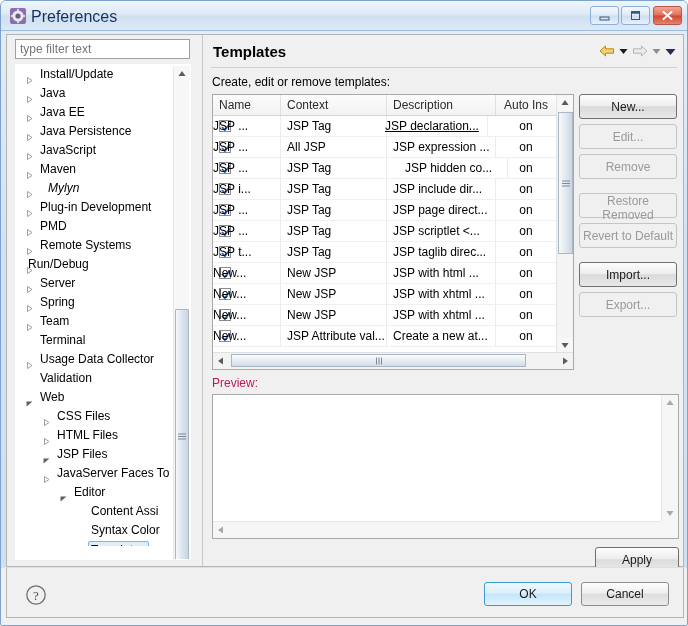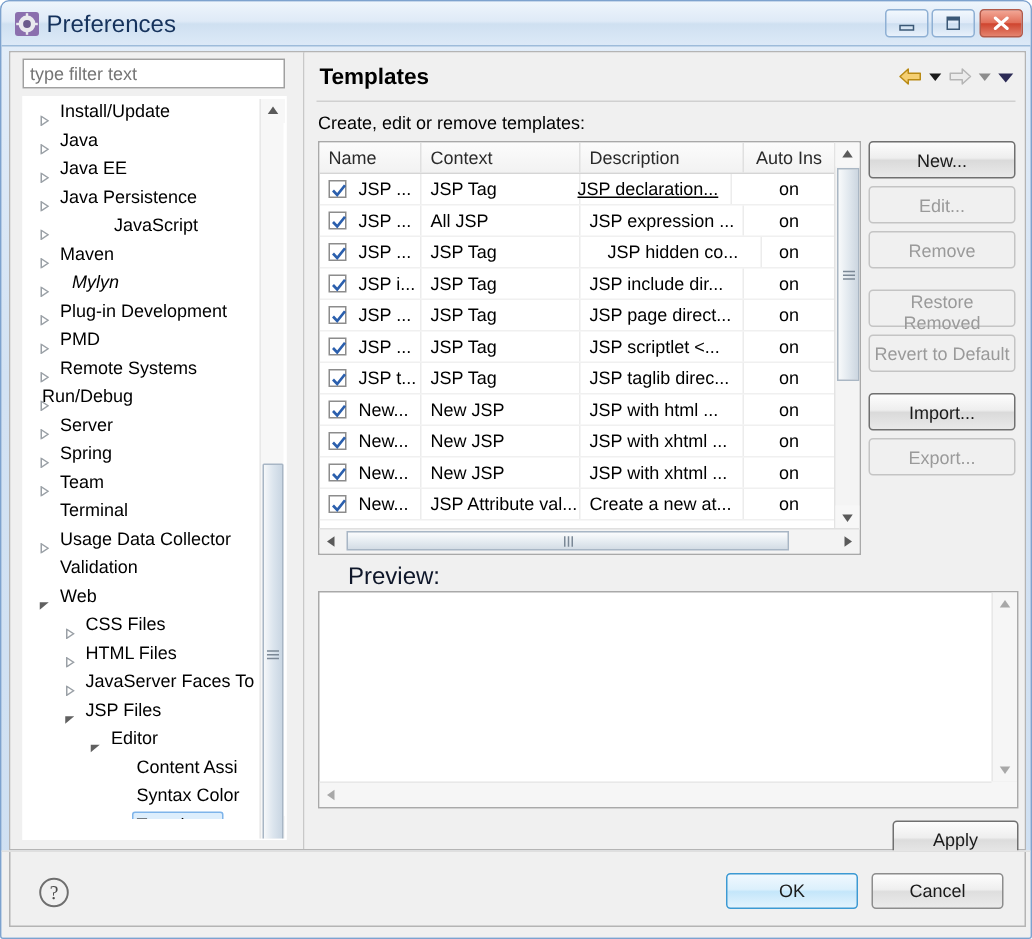--- a/index.html
+++ b/index.html
@@ -271,21 +271,21 @@
   .cell {
     position: absolute;
     top: 0; height: 20px; line-height: 20px;
     font-size: 12px;
     color: #000000;
     box-sizing: border-box;
     border-right: 1px solid #ececec;
     white-space: nowrap;
     overflow: hidden;
   }
-  .cell-name { padding-left: 26px; }
+  .cell-name { }
   .cell-ctx, .cell-desc { padding-left: 6px; }
   .cell-auto { text-align: center; padding: 0; }
   .cbx {
     position: absolute;
     left: 6px; top: 4px;
     width: 12px; height: 12px;
     box-sizing: border-box;
     border: 1px solid #8c8c8c;
     background: #ffffff;
     cursor: pointer;
@@ -356,23 +356,22 @@
     color: #9a9a9a;
     border: 1px solid #c4c4c4;
     background: #f0f0f0;
     cursor: default;
   }
 
   
   #preview-label {
     position: absolute;
     left: 9px; top: 341px;
-    font-size: 16px;
-    color: #0f172a;
-    margin-left: 20px;
+    font-size: 12px;
+    color: #be185d;
   }
   #preview-box {
     position: absolute;
     left: 9px; top: 359px;
     width: 467px; height: 145px;
     box-sizing: border-box;
     border: 1px solid #a9a9a9;
     background: #ffffff;
     overflow: hidden;
   }
@@ -545,21 +544,21 @@
             <div class="tnode">
               <span class="arrow" style="left: 10px;"><svg width="7" height="7" viewBox="0 0 7 7">
                   <polygon points="1.5,0.5 6,3.5 1.5,6.5" fill="none" stroke="#9aa0a6" stroke-width="1"></polygon>
                 </svg></span>
               <span class="tlabel" style="left: 24px;">Java Persistence</span>
             </div>
             <div class="tnode">
               <span class="arrow" style="left: 10px;"><svg width="7" height="7" viewBox="0 0 7 7">
                   <polygon points="1.5,0.5 6,3.5 1.5,6.5" fill="none" stroke="#9aa0a6" stroke-width="1"></polygon>
                 </svg></span>
-              <span class="tlabel" style="left: 24px; margin-left: 36px;">JavaScript</span>
+              <span class="tlabel" style="left: 24px;">JavaScript</span>
             </div>
             <div class="tnode">
               <span class="arrow" style="left: 10px;"><svg width="7" height="7" viewBox="0 0 7 7">
                   <polygon points="1.5,0.5 6,3.5 1.5,6.5" fill="none" stroke="#9aa0a6" stroke-width="1"></polygon>
                 </svg></span>
               <span class="tlabel" style="left: 24px;">Maven</span>
             </div>
             <div class="tnode">
               <span class="arrow" style="left: 10px;"><svg width="7" height="7" viewBox="0 0 7 7">
                   <polygon points="1.5,0.5 6,3.5 1.5,6.5" fill="none" stroke="#9aa0a6" stroke-width="1"></polygon>
@@ -630,32 +629,32 @@
               <span class="arrow" style="left: 27px;"><svg width="7" height="7" viewBox="0 0 7 7">
                   <polygon points="1.5,0.5 6,3.5 1.5,6.5" fill="none" stroke="#9aa0a6" stroke-width="1"></polygon>
                 </svg></span>
               <span class="tlabel" style="left: 41px;">CSS Files</span>
             </div>
             <div class="tnode">
               <span class="arrow" style="left: 27px;"><svg width="7" height="7" viewBox="0 0 7 7">
                   <polygon points="1.5,0.5 6,3.5 1.5,6.5" fill="none" stroke="#9aa0a6" stroke-width="1"></polygon>
                 </svg></span>
               <span class="tlabel" style="left: 41px;">HTML Files</span>
-            </div>
-            <div class="tnode">
-              <span class="arrow" style="left: 27px;"><svg width="7" height="7" viewBox="0 0 7 7">
-                  <polygon points="1.5,0.5 6,3.5 1.5,6.5" fill="none" stroke="#9aa0a6" stroke-width="1"></polygon>
-                </svg></span>
-              <span class="tlabel" style="left: 41px;">JavaServer Faces To</span>
             </div>
             <div class="tnode">
               <span class="arrow" style="left: 27px;"><svg width="7" height="7" viewBox="0 0 7 7">
                   <polygon points="0.5,1.5 6.5,1.5 0.5,6.5" fill="#606060"></polygon>
                 </svg></span>
               <span class="tlabel" style="left: 41px;">JSP Files</span>
+            </div>
+            <div class="tnode">
+              <span class="arrow" style="left: 27px;"><svg width="7" height="7" viewBox="0 0 7 7">
+                  <polygon points="1.5,0.5 6,3.5 1.5,6.5" fill="none" stroke="#9aa0a6" stroke-width="1"></polygon>
+                </svg></span>
+              <span class="tlabel" style="left: 41px;">JavaServer Faces To</span>
             </div>
             <div class="tnode">
               <span class="arrow" style="left: 44px;"><svg width="7" height="7" viewBox="0 0 7 7">
                   <polygon points="0.5,1.5 6.5,1.5 0.5,6.5" fill="#606060"></polygon>
                 </svg></span>
               <span class="tlabel" style="left: 58px;">Editor</span>
             </div>
             <div class="tnode">
               <span class="tlabel" style="left: 75px;">Content Assi</span>
             </div>

